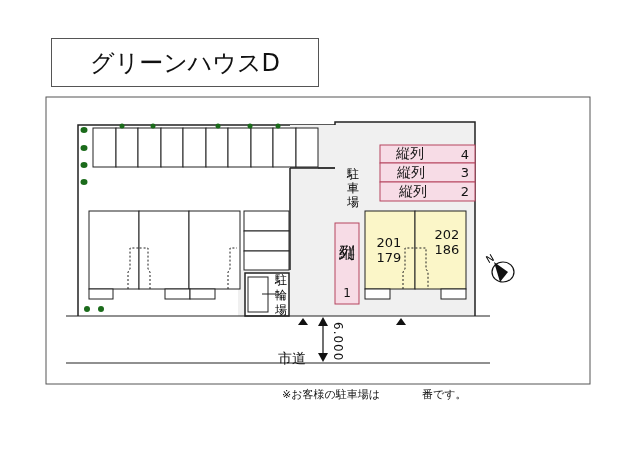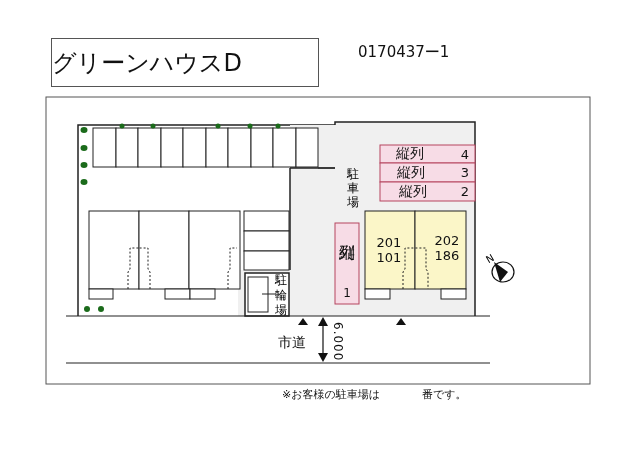--- a/index.html
+++ b/index.html
@@ -1,37 +1,36 @@
 <!DOCTYPE html>
 <html><head>
 <meta charset="utf-8">
 <style>
   html, body { margin: 0; padding: 0; background: #ffffff; }
   body { width: 640px; height: 452px; position: relative; overflow: hidden;
          font-family: "DejaVu Sans", "Liberation Sans", sans-serif; color: #111; }
   .title-box { position: absolute; left: 51px; top: 38px; width: 268px; height: 49px;
                border: 1px solid #555; box-sizing: border-box;
-               display: flex; align-items: center; justify-content: flex-start;
+               display: flex; align-items: center; justify-content: center;
                font-size: 24px; letter-spacing: 0px; }
   .code-block { position: absolute; left: 358px; top: 42px; font-size: 15px; line-height: 20px; }
   .code-block div { white-space: nowrap; }
   .note { position: absolute; left: 282px; top: 387px; font-size: 11px; white-space: nowrap; }
   .note .gap { display: inline-block; width: 42px; }
   svg { position: absolute; left: 0; top: 0; }
   .lbl { font-family: "DejaVu Sans", "Liberation Sans", sans-serif; }
 </style>
 </head>
 <body>
 
 <div class="title-box">
   <span>グリーンハウスD</span>
 </div>
 
 <div class="code-block">
-  <div>0170437ー1</div>
 </div>
 
 <svg width="640" height="452" viewBox="0 0 640 452">
 
   <rect x="46" y="97" width="544" height="287" fill="#fff" stroke="#555" stroke-width="1"></rect>
 
   <path d="M78 316 L78 125 L335 125" fill="none" stroke="#222" stroke-width="1.5"></path>
 
   <path d="M290 168 L290 125 L335 125 L335 122 L475 122 L475 316 L238 316 L238 270 L290 270 Z" fill="#f0f0f0" stroke="none"></path>
   <path d="M335 125 L335 122 L475 122 L475 316" fill="none" stroke="#222" stroke-width="1.5"></path>
@@ -148,25 +147,25 @@
 <div style="position:absolute; left:380px; top:182px; width:95px; height:19px; display:flex; align-items:center;">
   <span style="position:absolute; left:19px; font-size:14px;">縦列</span>
   <span style="position:absolute; right:6px; font-size:13px;">2</span>
 </div>
 
 <div style="position:absolute; left:335px; top:232px; width:24px; writing-mode:vertical-rl; font-size:16px; line-height:24px; text-align:center;">縦列</div>
 <div style="position:absolute; left:335px; top:286px; width:24px; text-align:center; font-size:12px;">1</div>
 
 <div style="position:absolute; left:368px; top:235px; width:42px; text-align:center; font-size:13px; line-height:15px;">
   <div>201</div>
-  <div>101</div>
+  <div>179</div>
 </div>
-<div style="position:absolute; left:426px; top:233px; width:42px; text-align:center; font-size:13px; line-height:15px;">
+<div style="position:absolute; left:426px; top:227px; width:42px; text-align:center; font-size:13px; line-height:15px;">
   <div>202</div>
   <div>186</div>
 </div>
 
-<div style="position:absolute; left:278px; top:334px; font-size:14px;">市道</div>
+<div style="position:absolute; left:278px; top:350px; font-size:14px;">市道</div>
 <div style="position:absolute; left:331px; top:322px; font-size:12px; writing-mode:vertical-rl; letter-spacing:1px;">6.000</div>
 
 <div class="note">
   <span>※お客様の駐車場は</span><span class="gap"></span><span>番です。</span>
 </div>
 
 </body></html>

